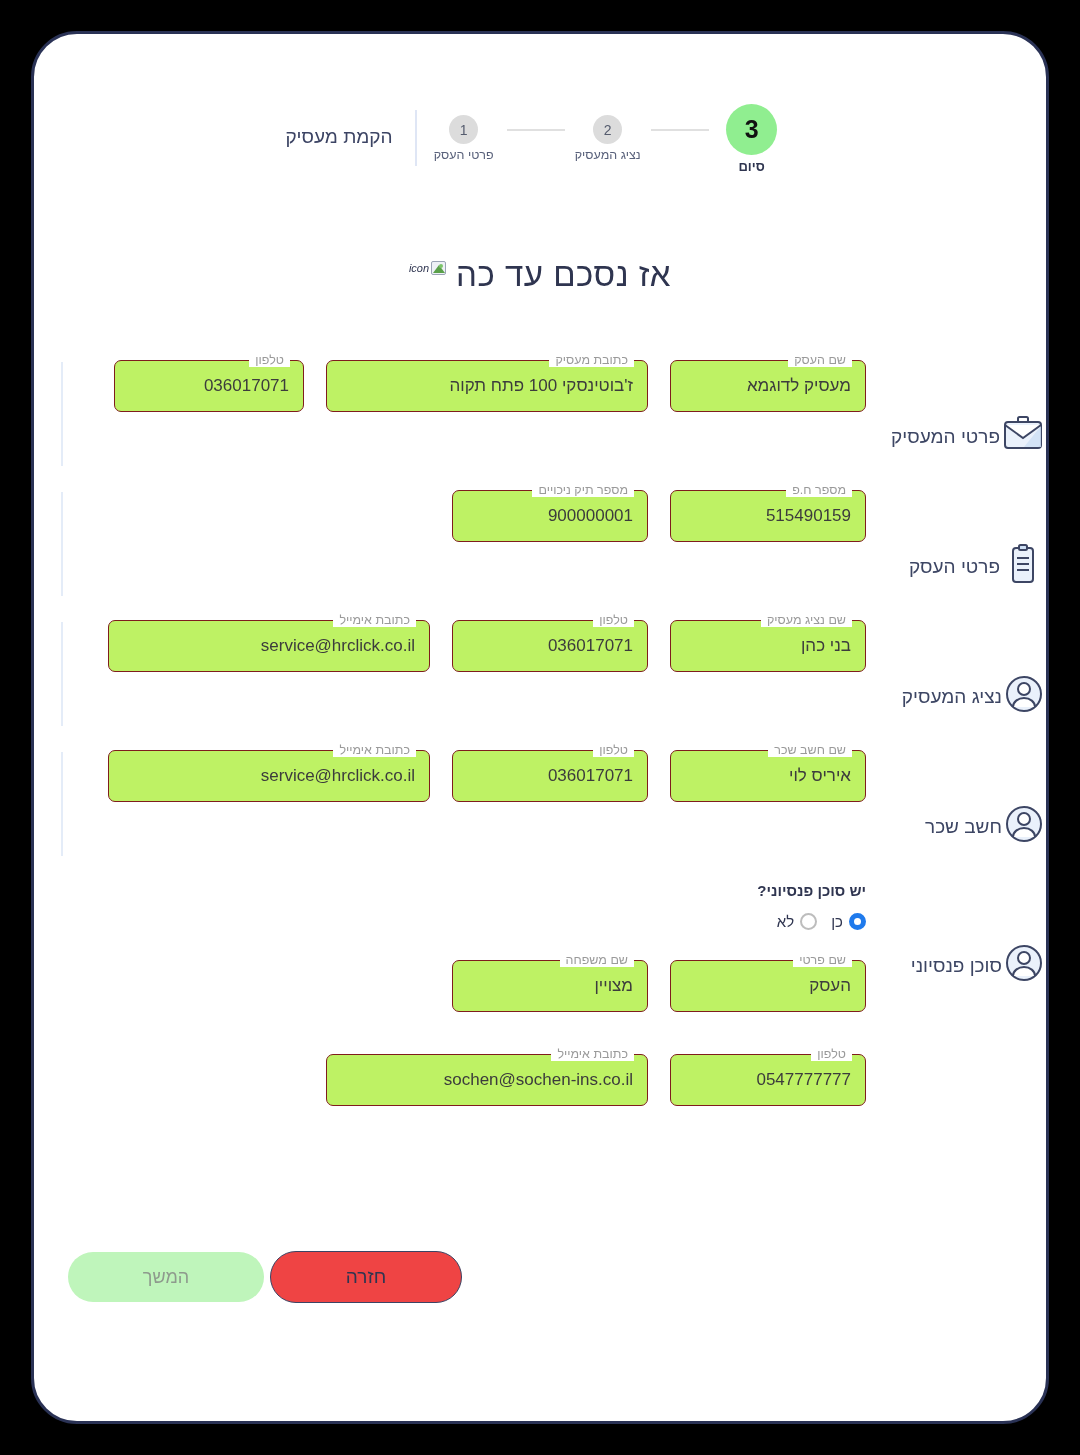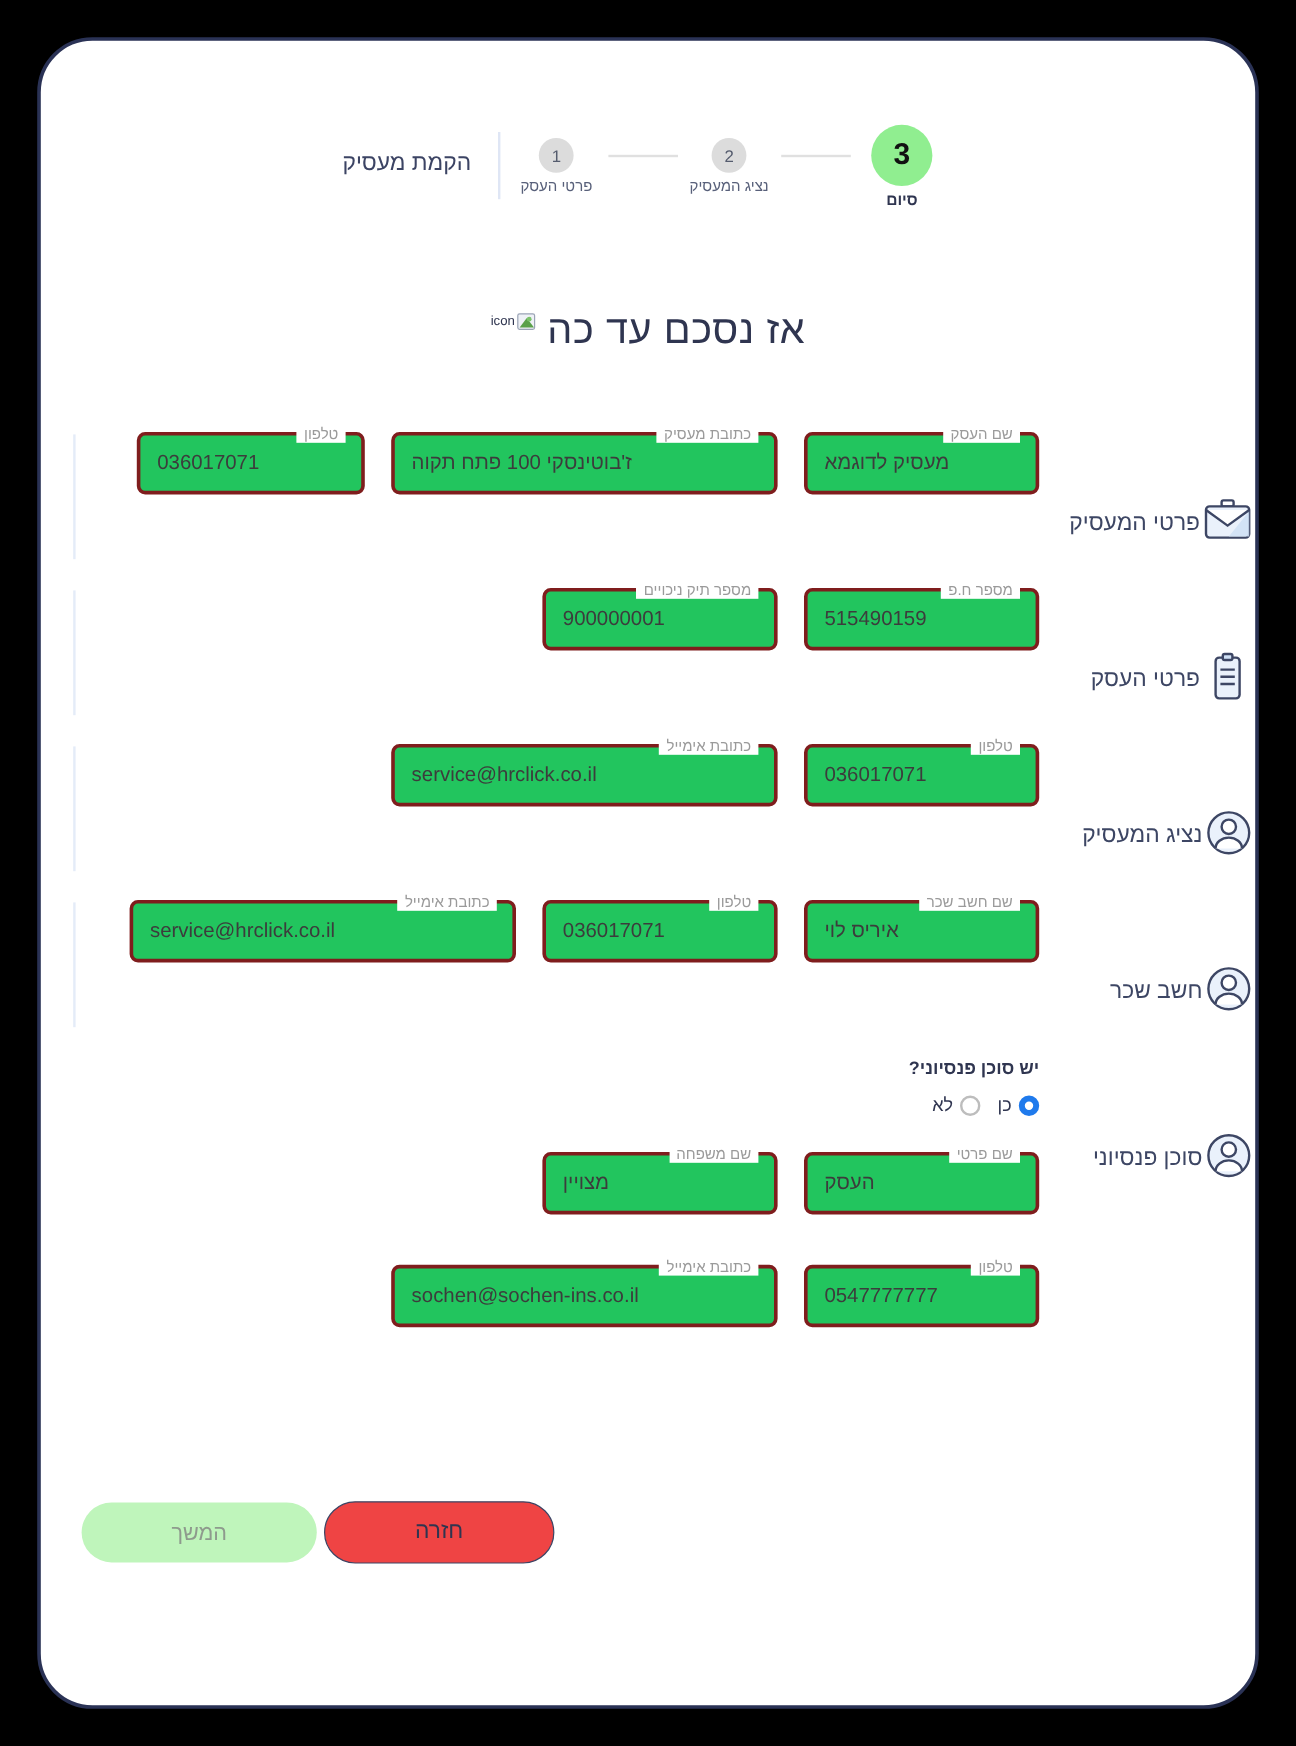--- a/index.html
+++ b/index.html
@@ -109,20 +109,21 @@
     color: #2f3550;
     letter-spacing: 0.5px;
   }
   .broken-img {
     display: inline-flex;
     align-items: center;
     gap: 2px;
     font-size: 11px;
     color: #2f3550;
     margin-bottom: 14px;
+    font-style: italic;
   }
   .broken-glyph {
     position: relative;
     width: 15px; height: 14px;
     background: #eef1f6;
     border: 1px solid #9aa3b5;
     border-radius: 2px;
     overflow: hidden;
   }
   .broken-glyph::before {
@@ -192,26 +193,26 @@
     flex-direction: row;
     justify-content: flex-start;
     gap: 22px;
     padding-top: 8px;
   }
 
   
   .field {
     position: relative;
     height: 52px;
-    border: 3px solid #7f1d1d;
+    border: 1px solid #7f1d1d;
     border-radius: 7px;
     display: flex;
     align-items: center;
-    justify-content: flex-end;
-    background: #22c55e;
+    justify-content: flex-start;
+    background: #bef264;
   }
   .field .legend {
     position: absolute;
     top: -8px;
     right: 13px;
     padding: 0 6px;
     background: #fff;
     font-size: 12.5px;
     color: #9a9a9a;
     white-space: nowrap;
@@ -435,20 +436,24 @@
               <span class="legend">מספר תיק ניכויים</span>
               <span class="value">900000001</span>
             </div>
           </div>
         </div>
 
         <div class="section">
           <div class="divider"></div>
           <div class="row">
             <div class="field w-md">
+              <span class="legend">שם נציג מעסיק</span>
+              <span class="value">בני כהן</span>
+            </div>
+            <div class="field w-md">
               <span class="legend">טלפון</span>
               <span class="value">036017071</span>
             </div>
             <div class="field w-lg">
               <span class="legend">כתובת אימייל</span>
               <span class="value">service@hrclick.co.il</span>
             </div>
           </div>
         </div>
 

